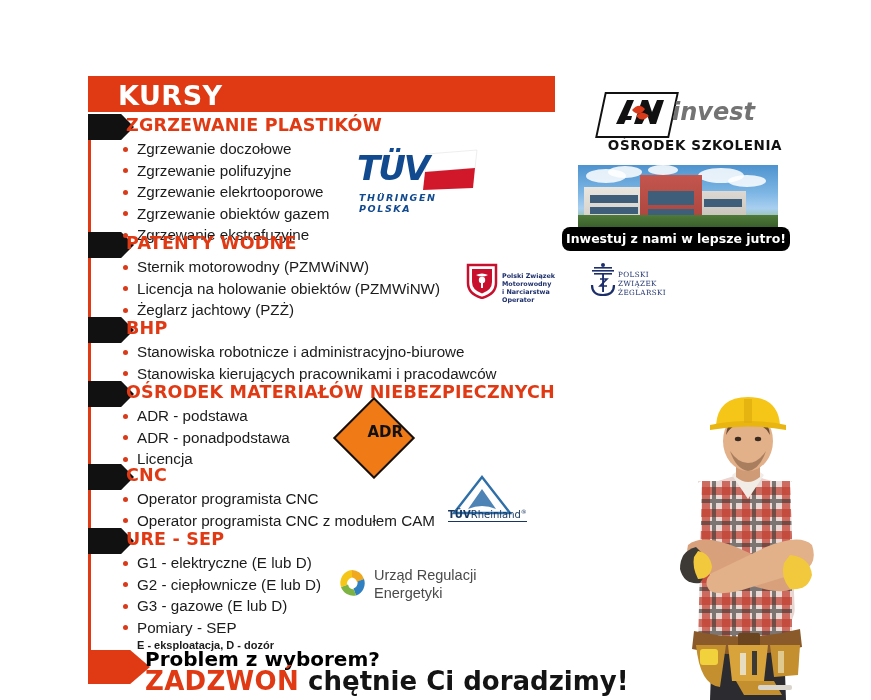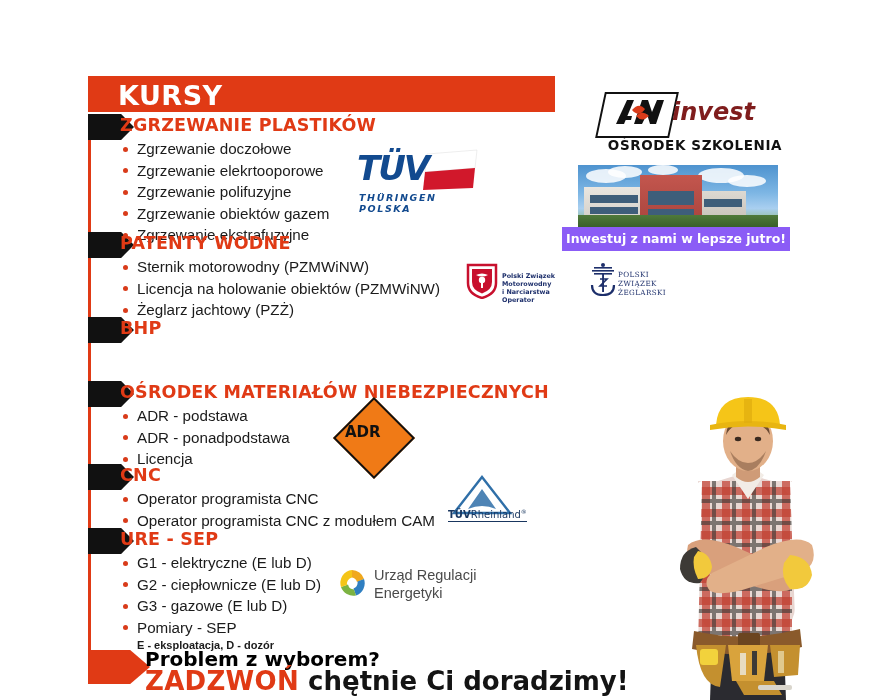--- a/index.html
+++ b/index.html
@@ -33,21 +33,21 @@
     position:absolute;left:30px;top:4px;
     color:#ffffff;font-size:27px;font-weight:bold;
     letter-spacing:0.5px;font-family:"DejaVu Sans", sans-serif;
   }
 
   
   .section{position:absolute;left:120px;}
   .sec-title{
     color:#e03a15;font-weight:bold;font-size:17.5px;
     font-family:"DejaVu Sans", sans-serif;
-    letter-spacing:0.2px;white-space:nowrap;margin:0 0 3px 0;
+    letter-spacing:0.2px;white-space:nowrap;margin:0 0 3px 6px;
   }
   ul.items{list-style:none;margin:0;padding:0;}
   ul.items li{
     position:relative;padding-left:17px;
     font-size:15.2px;color:#1b1b1b;line-height:21.5px;
     white-space:nowrap;
   }
   ul.items li::before{
     content:"";position:absolute;left:3px;top:8.5px;
     width:5px;height:5px;border-radius:50%;background:#d93b1a;
@@ -83,21 +83,21 @@
   }
   .asm-letters{
     position:absolute;left:612px;top:96px;
     font-family:"DejaVu Sans", sans-serif;
     font-style:italic;font-weight:bold;font-size:26px;color:#111;
     letter-spacing:-1px;
   }
   .asm-invest{
     position:absolute;left:672px;top:98px;
     font-family:"DejaVu Sans", sans-serif;
-    font-style:italic;font-weight:bold;font-size:24px;color:#7f1d1d;
+    font-style:italic;font-weight:bold;font-size:24px;color:#737373;
   }
   .asm-sub{
     position:absolute;left:600px;top:137px;width:190px;text-align:center;
     font-family:"DejaVu Sans", sans-serif;
     font-weight:bold;font-size:13.5px;color:#111;letter-spacing:0.6px;
   }
 
   
   .bldg{
     position:absolute;left:578px;top:165px;width:200px;height:62px;
@@ -117,21 +117,22 @@
     position:absolute;left:122px;top:26px;width:46px;height:36px;
     background:linear-gradient(#ddd9d2,#c2bdb5);
   }
   .bldg-win{position:absolute;background:#3e5e7a;}
   .trees{
     position:absolute;left:0;bottom:0;width:100%;height:12px;
     background:linear-gradient(#4f7a3a,#39602b);
   }
   .banner{
     position:absolute;left:562px;top:227px;width:228px;height:24px;
-    background:#8b5cf6;
+    background:#000000;
+    border-radius:8px;
   }
   .banner span{
     display:block;text-align:center;line-height:24px;
     color:#ffffff;font-weight:bold;font-size:12.5px;
     font-family:"DejaVu Sans", sans-serif;
   }
 
   
   .tuvth{position:absolute;left:355px;top:148px;width:125px;height:62px;}
   .tuvth-txt{
@@ -159,21 +160,21 @@
     font-size:7.2px;color:#1d2f6b;line-height:9px;letter-spacing:.4px;
   }
 
   
   .adr{
     position:absolute;left:345px;top:409px;width:54px;height:54px;
     background:#f07a16;border:2px solid #111;
     transform:rotate(45deg);
   }
   .adr-label{
-    position:absolute;left:345px;top:423px;width:58px;text-align:left;
+    position:absolute;left:345px;top:423px;width:58px;text-align:right;
     font-family:"DejaVu Sans", sans-serif;font-weight:bold;font-size:15px;color:#111;
   }
 
   
   .tuvrh{position:absolute;left:448px;top:473px;width:68px;height:50px;}
   .tuvrh-txt{
     position:absolute;left:448px;top:508px;
     font-family:"DejaVu Sans", sans-serif;font-size:10px;color:#19365f;
     border-bottom:1.5px solid #19365f;padding-bottom:1px;
   }
@@ -205,22 +206,22 @@
   <div class="pennant" style="top:232px"></div>
   <div class="pennant" style="top:317px"></div>
   <div class="pennant" style="top:381px"></div>
   <div class="pennant" style="top:464px"></div>
   <div class="pennant" style="top:528px"></div>
 
   <div class="section" style="top:115px">
     <div class="sec-title">ZGRZEWANIE PLASTIKÓW</div>
     <ul class="items">
       <li>Zgrzewanie doczołowe</li>
+      <li>Zgrzewanie polifuzyjne</li>
       <li>Zgrzewanie elekrtooporowe</li>
-      <li>Zgrzewanie polifuzyjne</li>
       <li>Zgrzewanie obiektów gazem</li>
       <li>Zgrzewanie ekstrafuzyjne</li>
     </ul>
   </div>
 
   <div class="tuvth">
     <svg width="125" height="62" viewBox="0 0 125 62">
       <path d="M72 6 L122 2 L120 20 L70 24 Z" fill="#ffffff" stroke="#dddddd" stroke-width="0.5"></path>
       <path d="M70 24 L120 20 L118 40 L68 42 Z" fill="#d1182b"></path>
     </svg>
@@ -259,20 +260,24 @@
     <path d="M12 16 h7 l-7 7 h7" fill="none" stroke="#1d2f6b" stroke-width="1.6"></path>
   </svg>
   <div class="pzz-txt">
     <div>POLSKI</div>
     <div>ZWIĄZEK</div>
     <div>ŻEGLARSKI</div>
   </div>
 
   <div class="section" style="top:318px">
     <div class="sec-title">BHP</div>
+    <ul class="items">
+      <li>Stanowiska robotnicze i administracyjno-biurowe</li>
+      <li>Stanowiska kierujących pracownikami i pracodawców</li>
+    </ul>
   </div>
 
   <div class="section" style="top:382px">
     <div class="sec-title">OŚRODEK MATERIAŁÓW NIEBEZPIECZNYCH</div>
     <ul class="items">
       <li>ADR - podstawa</li>
       <li>ADR - ponadpodstawa</li>
       <li>Licencja</li>
     </ul>
   </div>

